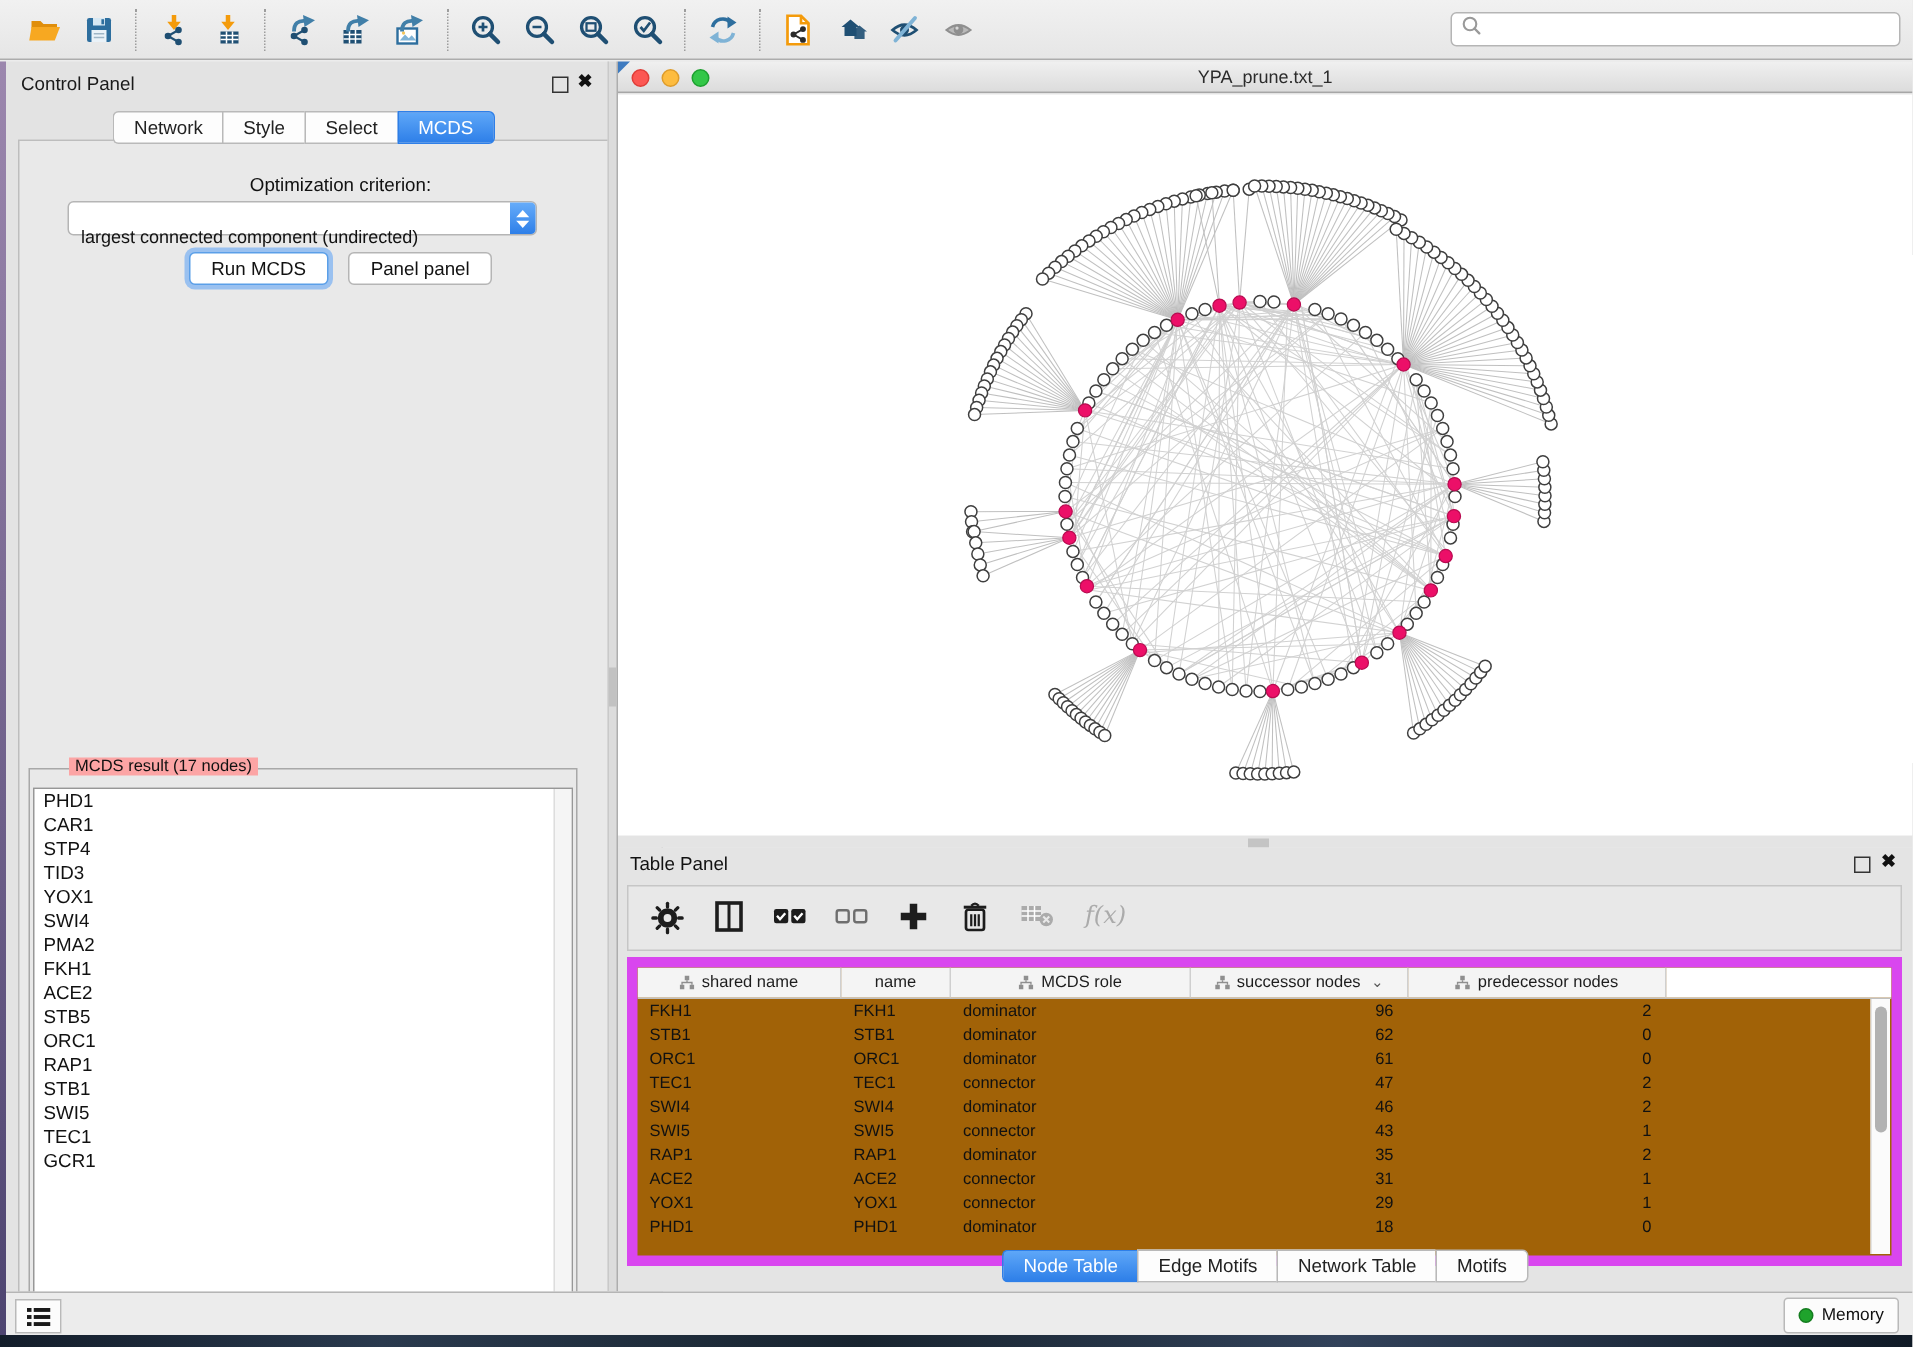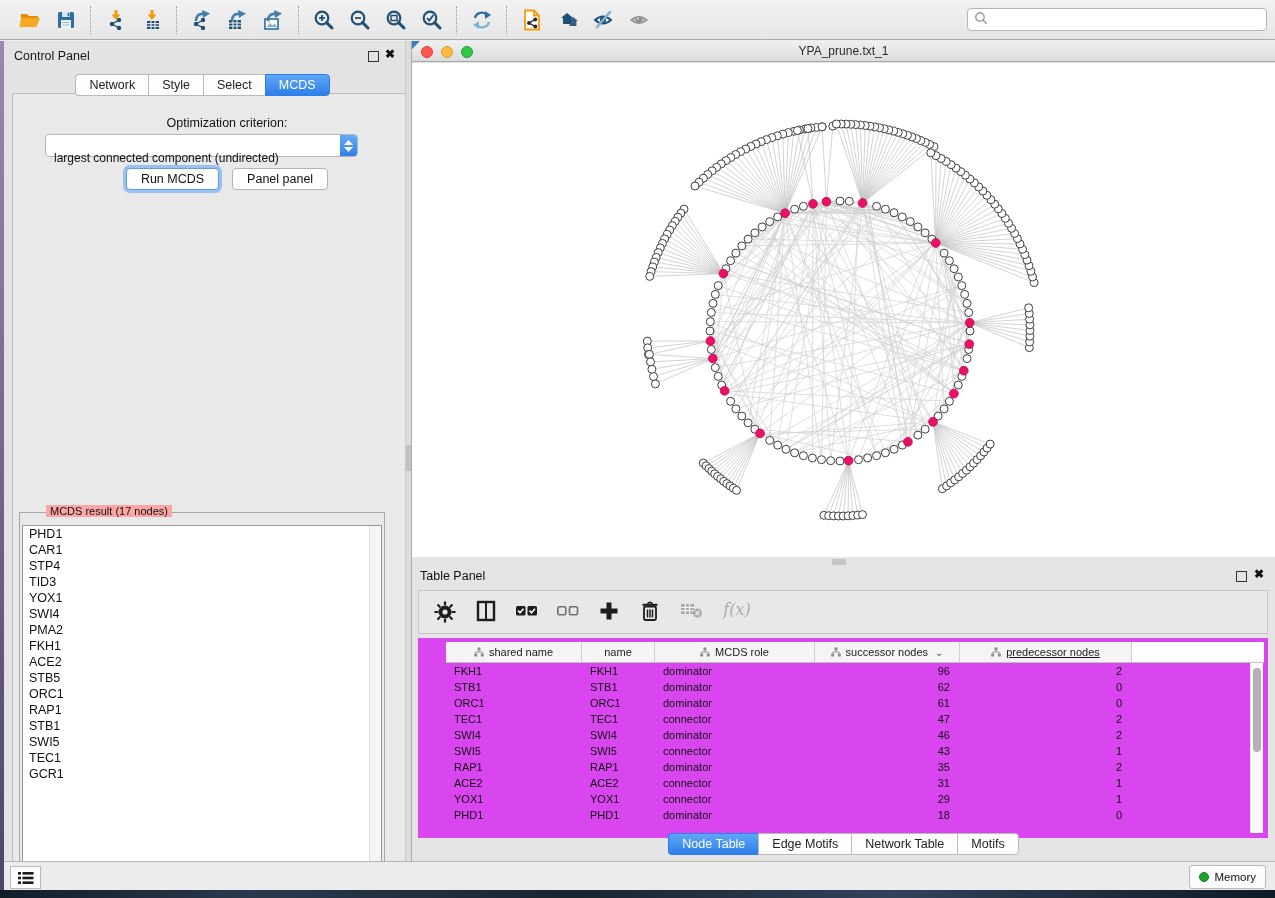--- a/index.html
+++ b/index.html
@@ -67,22 +67,22 @@
   #net-canvas{position:absolute;left:0;top:22px;width:863px;height:494px;background:#fff;}
   #net-grip{position:absolute;left:420px;top:518px;width:14px;height:6px;background:#C4C4C4;}
 
   
   #table-panel{left:412px;top:565px;width:863px;height:296px;background:#E4E4E4;}
   #tp-title{position:absolute;left:8px;top:4px;font-size:12.5px;}
   #tp-toolbar{position:absolute;left:6px;top:25px;right:7px;height:44px;background:#E8E8E8;
       border:1px solid #C6C6C6;display:flex;align-items:center;gap:17px;padding-left:14px;box-sizing:border-box;}
   .tp-icon{display:flex;align-items:flex-start;justify-content:center;width:24px;height:24px;}
   .fx-label{font-family:"DejaVu Serif",serif;font-style:italic;font-size:16px;color:#ABABAB;}
-  #node-table{position:absolute;left:6px;top:73px;right:7px;height:192px;background:#d946ef;border:4px solid #d946ef;
-      font-size:11px;overflow:hidden;padding-left:24px;}
+  #node-table{position:absolute;left:6px;top:73px;right:7px;height:192px;background:#a16207;border:7px solid #d946ef;
+      font-size:11px;overflow:hidden;}
   #nt-header{display:flex;height:20px;border-bottom:1px solid #BFBFBF;}
   .hcell{background:#F4F4F4;border-right:1px solid #CFCFCF;display:flex;align-items:center;
       justify-content:center;gap:5px;color:#1d1d1d;box-sizing:border-box;}
   .hcell .colicon{display:block;}
   .hcell .sortch{font-size:10px;color:#555;margin-left:2px;}
   .hfiller{flex:1;background:#fff;}
   .trow{display:flex;height:16px;align-items:center;}
   .tcell{box-sizing:border-box;white-space:nowrap;overflow:hidden;}
   .tcell.l{padding-left:8px;text-align:left;}
   .tcell.r{padding-right:10px;text-align:right;}
@@ -1061,21 +1061,21 @@
             <g fill="#8f8f8f">
               <rect x="3.5" y="0.5" width="3" height="3"></rect>
               <rect x="0.2" y="6.5" width="3" height="3"></rect>
               <rect x="6.8" y="6.5" width="3" height="3"></rect>
               <path d="M5 3.5 v1.5 M5 5 H1.7 v1.5 M5 5 h3.3 v1.5" stroke="#8f8f8f" stroke-width="0.9" fill="none"></path>
             </g>
           </svg>
           <span>successor nodes</span>
           <span class="sortch">⌄</span>
         </div>
-        <div class="hcell" style="width: 172px; text-decoration: underline;">
+        <div class="hcell" style="width: 172px;">
           <svg class="colicon" width="10" height="10" viewBox="0 0 10 10">
             <g fill="#8f8f8f">
               <rect x="3.5" y="0.5" width="3" height="3"></rect>
               <rect x="0.2" y="6.5" width="3" height="3"></rect>
               <rect x="6.8" y="6.5" width="3" height="3"></rect>
               <path d="M5 3.5 v1.5 M5 5 H1.7 v1.5 M5 5 h3.3 v1.5" stroke="#8f8f8f" stroke-width="0.9" fill="none"></path>
             </g>
           </svg>
           <span>predecessor nodes</span>
         </div>

